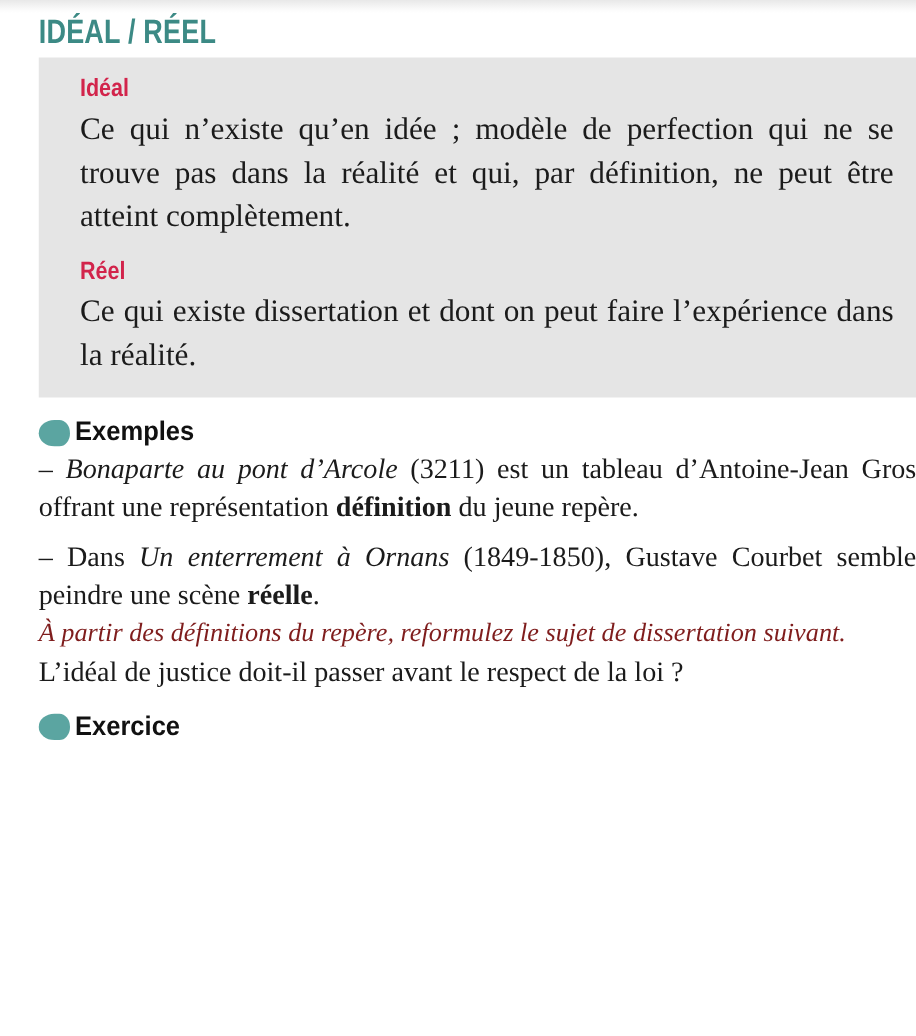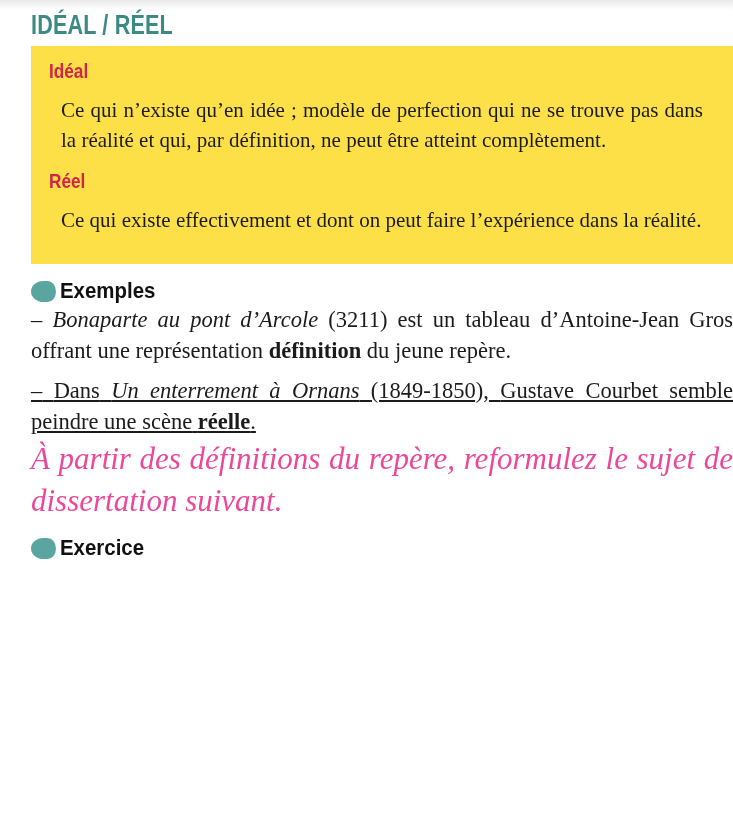--- a/index.html
+++ b/index.html
@@ -41,42 +41,42 @@
     line-height: 1.05;
     color: #3c8a85;
     transform: scaleX(0.80);
     transform-origin: left center;
     white-space: nowrap;
   }
 
   
   .def-box {
     margin: 7px 17px 0 14px;
-    background: #fde047;
-    padding: 12px 18px 16px 18px;
+    background: #e5e5e5;
+    padding: 12px 18px 16px 33px;
     box-sizing: border-box;
   }
   .def-term {
     font-family: "Liberation Sans", sans-serif;
     font-weight: 700;
     font-size: 20px;
     color: #d2244b;
     transform: scaleX(0.86);
     transform-origin: left center;
     margin: 1px 0 2px 0;
     line-height: 1.25;
   }
   .def-term.second { margin-top: 14px; }
   .def-text {
     font-family: "Liberation Serif", serif;
-    font-size: 21px;
+    font-size: 25px;
     line-height: 1.40;
     text-align: justify;
     text-justify: inter-word;
-    margin: 12px;
+    margin: 0;
     color: #1b1b1b;
     hyphens: manual;
   }
 
   
   .rubric {
     display: flex;
     align-items: center;
     margin: 16px 0 2px 14px;
     gap: 4px;
@@ -103,34 +103,34 @@
   
   .body-text {
     margin: 0 17px 0 14px;
     font-family: "Liberation Serif", serif;
     font-size: 22.5px;
     line-height: 1.37;
     text-align: justify;
     text-justify: inter-word;
     color: #1b1b1b;
   }
-  .body-text + .body-text { margin-top: 9px; text-decoration: underline; }
+  .body-text + .body-text { margin-top: 9px; }
 
   .it { font-style: italic; }
   .bd { font-weight: 700; }
 
   .instruction {
     margin: 1px 17px 0 14px;
     font-family: "Liberation Serif", serif;
     font-style: italic;
-    font-size: 31px;
+    font-size: 21px;
     line-height: 1.33;
     text-align: justify;
     text-justify: inter-word;
-    color: #ec4899;
+    color: #7f1d1d;
   }
 
   .subject {
     margin: 2px 17px 0 14px;
     font-family: "Liberation Serif", serif;
     font-size: 22.5px;
     line-height: 1.35;
     color: #1b1b1b;
   }
 
@@ -144,35 +144,36 @@
 <div class="page">
 
   <div class="repere-title">IDÉAL / RÉEL</div>
 
   <div class="def-box">
 
     <div class="def-term">Idéal</div>
     <p class="def-text">Ce qui n’existe qu’en idée ; modèle de perfection qui ne se trouve pas dans la réalité et qui, par définition, ne peut être atteint complètement.</p>
 
     <div class="def-term second">Réel</div>
-    <p class="def-text">Ce qui existe effectivement et dont on peut faire l’expérience dans la réalité.</p>
+    <p class="def-text">Ce qui existe dissertation et dont on peut faire l’expérience dans la réalité.</p>
   </div>
 
   <div class="rubric">
     <span class="leaf"></span>
     <span class="rubric-label">Exemples</span>
   </div>
 
   <p class="body-text"><span>–</span>&nbsp;<span class="it">Bonaparte au pont d’Arcole</span>&nbsp;<span>(3211)</span>&nbsp;<span>est un tableau d’Antoine-Jean Gros offrant une représentation</span>&nbsp;<span class="bd">définition</span>&nbsp;<span>du jeune repère.</span></p>
 
   <p class="body-text"><span>–</span>&nbsp;<span>Dans</span>&nbsp;<span class="it">Un enterrement à Ornans</span>&nbsp;<span>(1849-1850),</span>&nbsp;<span>Gustave Courbet semble peindre une scène</span>&nbsp;<span class="bd">réelle</span><span>.</span></p>
 
 
   <p class="instruction">À partir des définitions du repère, reformulez le sujet de dissertation suivant.</p>
 
+  <p class="subject">L’idéal de justice doit-il passer avant le respect de la loi ?</p>
 
   <div class="rubric sp-ex">
     <span class="leaf"></span>
     <span class="rubric-label">Exercice</span>
   </div>
 
 
 </div>
 
 </body></html>

